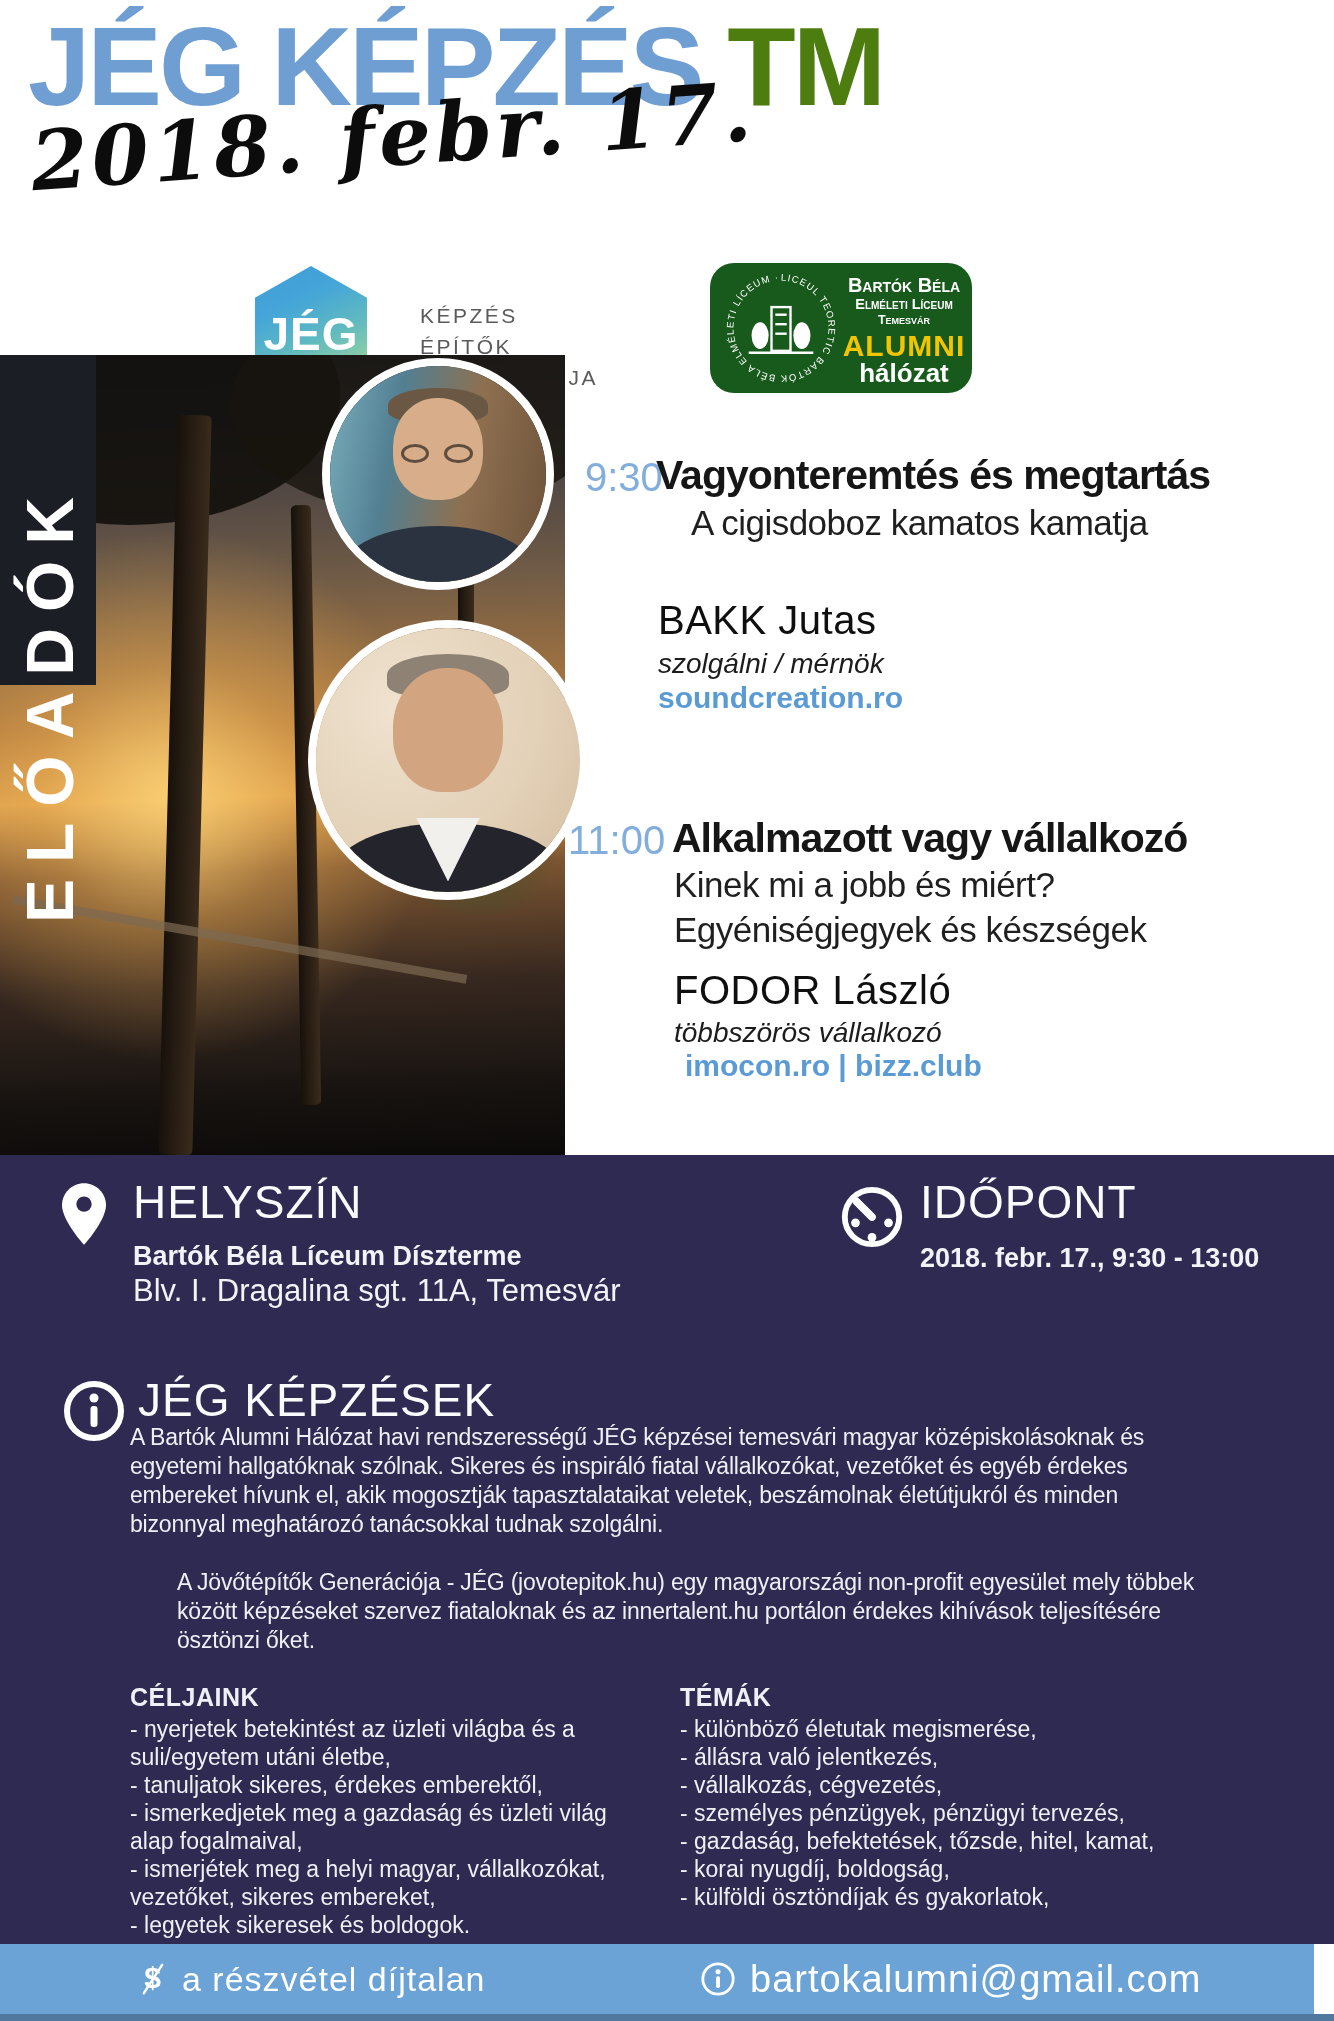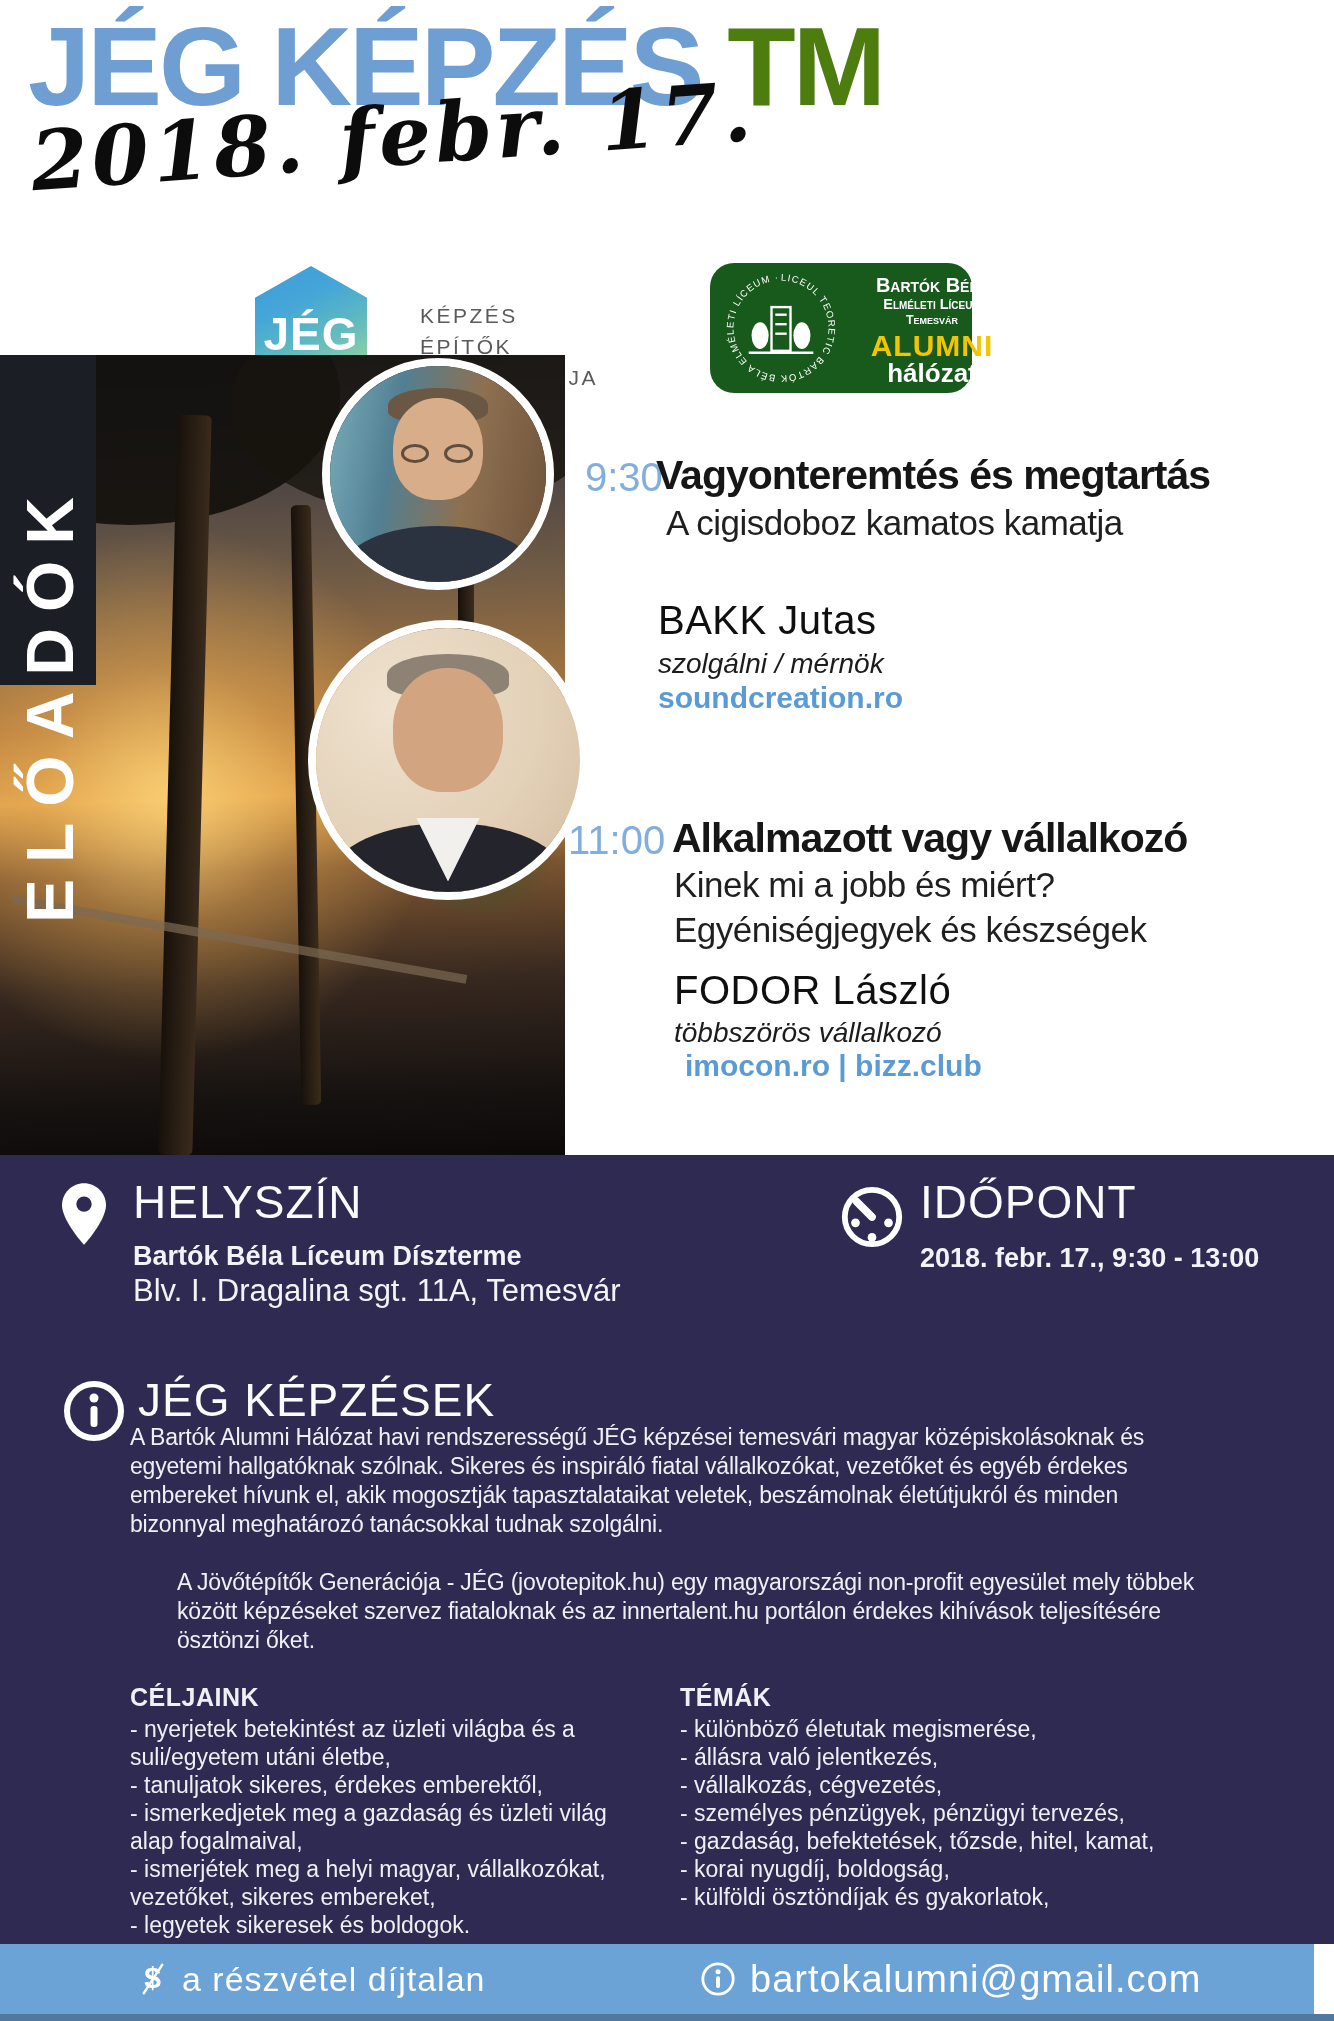--- a/index.html
+++ b/index.html
@@ -21,21 +21,21 @@
     clip-path:polygon(50% 0, 100% 26%, 100% 74%, 50% 100%, 0 74%, 0 26%);
     background:linear-gradient(155deg,#3f9bd9 0%,#45a6d8 32%,#5fb9c0 58%,#8fd0a5 84%,#b2e0b0 100%);
     display:flex; align-items:center; justify-content:center; }
   .jeg-hex span { color:#fff; font-size:46px; font-weight:700; letter-spacing:1px; margin-top:14px; }
   .jeg-text { position:absolute; left:420px; top:300px; color:#5a5a5a; font-size:21px;
     letter-spacing:2.5px; line-height:31px; font-weight:500; }
 
   .bartok-badge { position:absolute; left:710px; top:263px; width:262px; height:130px;
     background:#185a1c; border-radius:24px; }
   .bartok-seal { position:absolute; left:14px; top:8px; width:114px; height:114px; }
-  .bartok-txt { position:absolute; left:130px; top:11px; width:128px; text-align:center; color:#fff;margin-left:28px; }
+  .bartok-txt { position:absolute; left:130px; top:11px; width:128px; text-align:center; color:#fff; }
   .bartok-txt .l1 { font-variant:small-caps; font-weight:700; font-size:20px; line-height:22px; white-space:nowrap; }
   .bartok-txt .l2 { font-variant:small-caps; font-weight:700; font-size:14.5px; line-height:17px; white-space:nowrap; }
   .bartok-txt .l3 { font-variant:small-caps; font-weight:700; font-size:12.5px; line-height:15px; }
   .bartok-txt .alumni { color:#f2c500; font-weight:800; font-size:30px; line-height:32px; letter-spacing:1px; margin-top:2px; }
   .bartok-txt .halozat { color:#fff; font-weight:700; font-size:26px; line-height:26px; margin-top:-2px; }
 
   
   .street-photo { position:absolute; left:0; top:355px; width:565px; height:800px; overflow:hidden;
     background:
       radial-gradient(circle at 30% 55%, rgba(255,213,120,0.85) 0%, rgba(255,190,90,0.35) 22%, rgba(0,0,0,0) 45%),
@@ -179,21 +179,21 @@
     <div class="avatar av2">
       <div class="hair"></div>
       <div class="head"></div>
       <div class="shirt"></div>
       <div class="collar"></div>
     </div>
   </div>
 
   <div class="stime" style="left:585px; top:455px;">9:30</div>
   <div class="stitle" style="left:656px; top:452px;">Vagyonteremtés és megtartás</div>
-  <div class="ssub" style="left:666px; top:503px;text-align:center;">A cigisdoboz kamatos kamatja</div>
+  <div class="ssub" style="left:691px; top:503px;text-align:center;">A cigisdoboz kamatos kamatja</div>
   <div class="sname" style="left:658px; top:598px;">BAKK Jutas</div>
   <div class="srole" style="left:658px; top:648px;">szolgálni / mérnök</div>
   <a class="slink" href="#" style="left:658px; top:681px;">soundcreation.ro</a>
 
   <div class="stime" style="left:568px; top:818px;">11:00</div>
   <div class="stitle" style="left:672px; top:815px;">Alkalmazott vagy vállalkozó</div>
   <div class="ssub" style="left:674px; top:865px;">Kinek mi a jobb és miért?</div>
   <div class="ssub" style="left:674px; top:910px;">Egyéniségjegyek és készségek</div>
   <div class="sname" style="left:674px; top:968px;">FODOR László</div>
   <div class="srole" style="left:674px; top:1017px;">többszörös vállalkozó</div>

